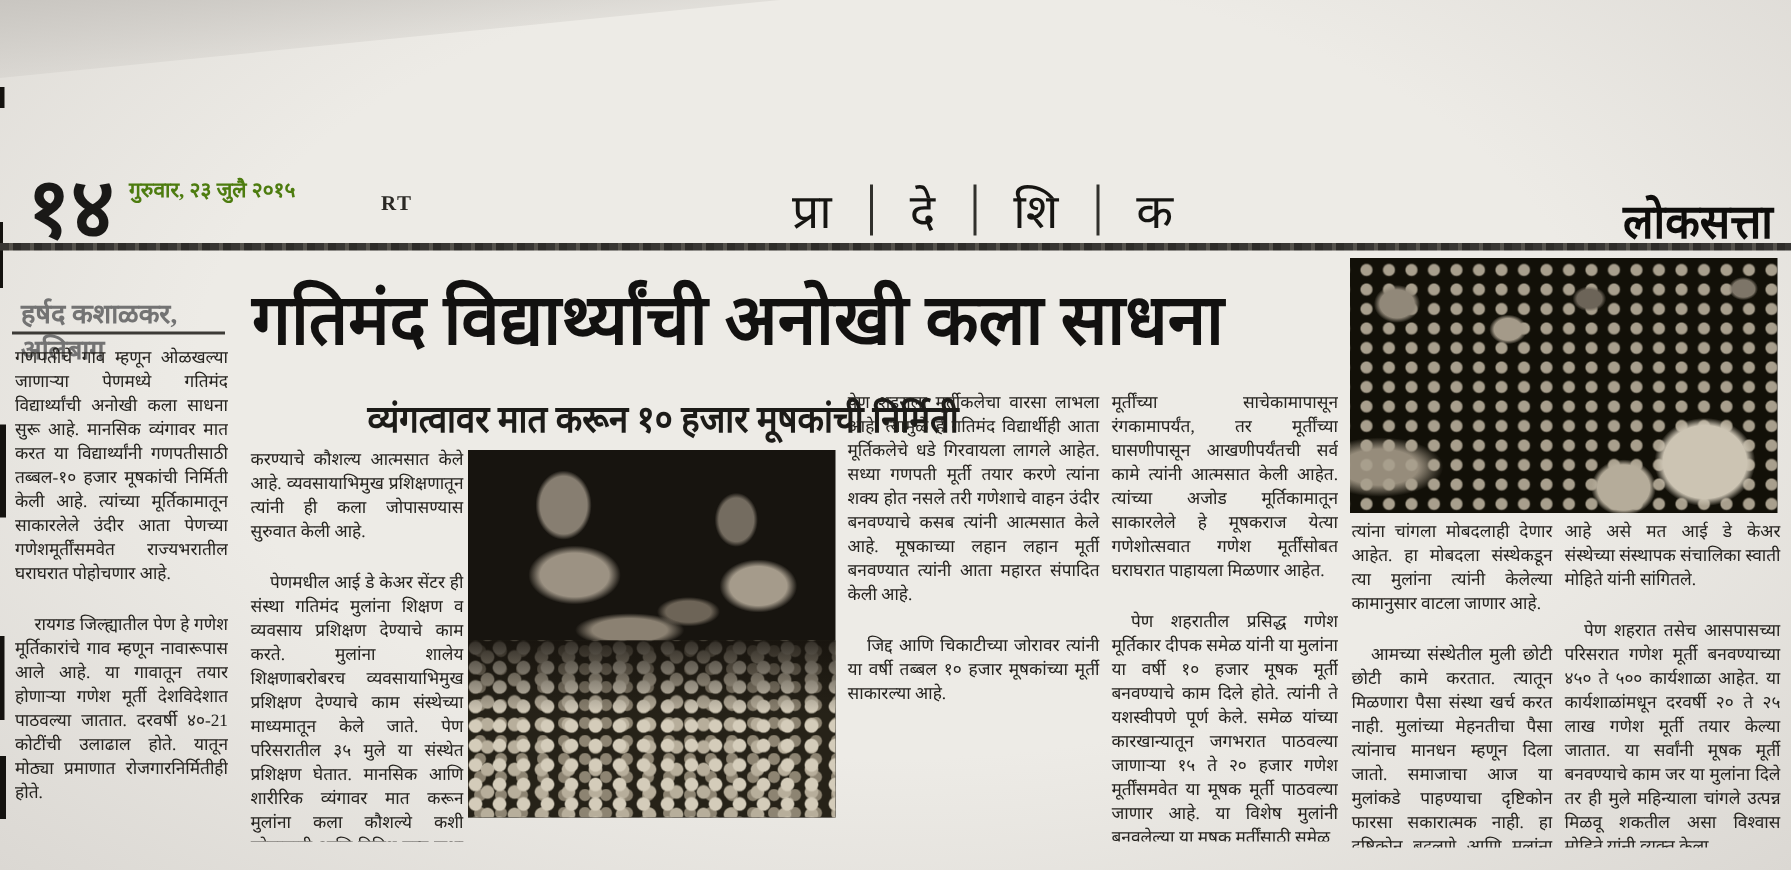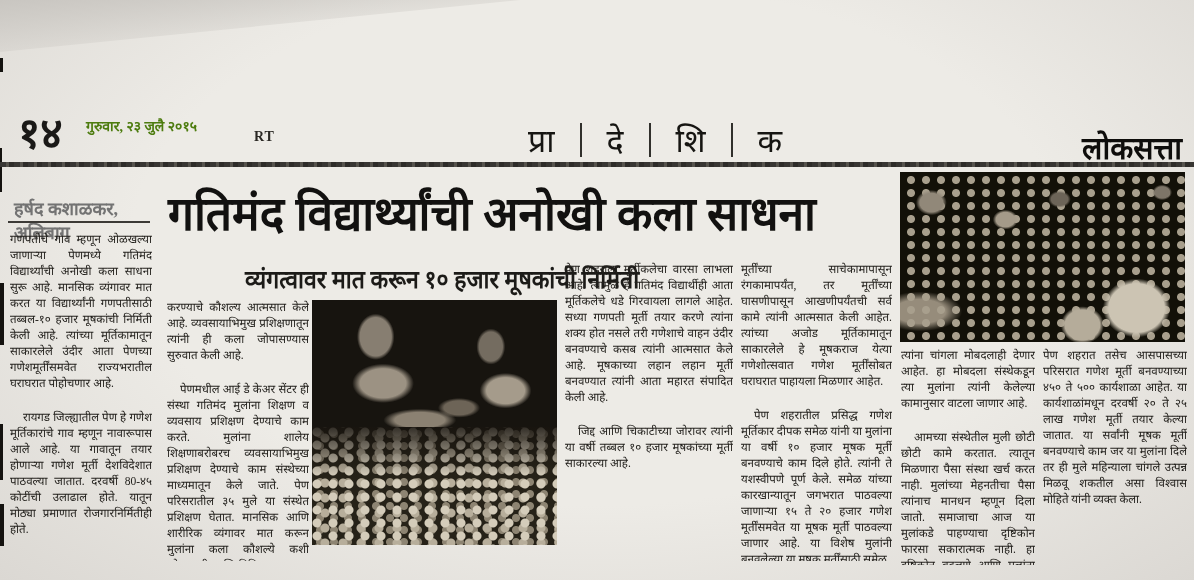--- a/index.html
+++ b/index.html
@@ -9,21 +9,21 @@
     background:radial-gradient(ellipse at 50% 42%, #edebe6 55%, #dbd8d3 100%);
     color:#26241f;
   }
   .abs{position:absolute;}
   
   .corner-shade{top:0;left:0;width:520px;height:52px;
     background:linear-gradient(to bottom right,#c9c6c1 0%,rgba(233,231,226,0) 75%);
     clip-path:polygon(0 0,100% 0,0 100%);}
   .scan-mark{left:0;background:#14120f;}
   
-  .page-number{left:18px;top:112px;font-size:43px;font-weight:bold;color:#1a1917;line-height:1;}
+  .page-number{left:18px;top:112px;font-size:56px;font-weight:bold;color:#1a1917;line-height:1;}
   .page-date{left:86px;top:116px;font-size:14px;font-weight:bold;color:#4d7c0f;}
   .edition-code{left:254px;top:129px;font-size:14px;font-weight:bold;
     font-family:Liberation Serif, serif;color:#2a2824;letter-spacing:1px;}
   .section-title{left:528px;top:118px;display:flex;align-items:center;gap:25px;
     font-size:32px;color:#161512;}
   .section-title .sep{width:2px;height:34px;background:#31302c;}
   .masthead{right:12px;top:126px;font-size:30px;font-weight:900;color:#0e0d0b;
     letter-spacing:0px;transform:scaleY(1.05);}
   .header-rule{left:0;top:162px;width:1194px;height:5px;
     background:repeating-linear-gradient(90deg,#383633 0 6px,#55524c 6px 9px,#2e2c29 9px 14px);}
@@ -108,34 +108,35 @@
 <div class="abs subheadline">व्यंगत्वावर मात करून १० हजार मूषकांची निर्मिती</div>
 
 <div class="abs photo photo-main">
   <div class="mice-field"></div>
   <div class="mice-fade"></div>
 </div>
 <div class="abs photo photo-top-right"></div>
 
 <div class="abs col col-1">
   <p>गणपतीचे गाव म्हणून ओळखल्या जाणाऱ्या पेणमध्ये गतिमंद विद्यार्थ्यांची अनोखी कला साधना सुरू आहे. मानसिक व्यंगावर मात करत या विद्यार्थ्यांनी गणपतीसाठी तब्बल-१० हजार मूषकांची निर्मिती केली आहे. त्यांच्या मूर्तिकामातून साकारलेले उंदीर आता पेणच्या गणेशमूर्तींसमवेत राज्यभरातील घराघरात पोहोचणार आहे.</p>
-  <p>रायगड जिल्ह्यातील पेण हे गणेश मूर्तिकारांचे गाव म्हणून नावारूपास आले आहे. या गावातून तयार होणाऱ्या गणेश मूर्ती देशविदेशात पाठवल्या जातात. दरवर्षी 80-४५ कोटींची उलाढाल होते. यातून मोठ्या प्रमाणात रोजगारनिर्मितीही होते.</p>
+  <p>रायगड जिल्ह्यातील पेण हे गणेश मूर्तिकारांचे गाव म्हणून नावारूपास आले आहे. या गावातून तयार होणाऱ्या गणेश मूर्ती देशविदेशात पाठवल्या जातात. दरवर्षी ४०-21 कोटींची उलाढाल होते. यातून मोठ्या प्रमाणात रोजगारनिर्मितीही होते.</p>
   <p>आता गतिमंद मुलेही याला अपवाद राहिलेले नाही. आपल्या व्यंगत्वावर मात करत त्यांनी मूर्तिकला</p>
 </div>
 <div class="abs col col-2">
   <p>करण्याचे कौशल्य आत्मसात केले आहे. व्यवसायाभिमुख प्रशिक्षणातून त्यांनी ही कला जोपासण्यास सुरुवात केली आहे.</p>
   <p>पेणमधील आई डे केअर सेंटर ही संस्था गतिमंद मुलांना शिक्षण व व्यवसाय प्रशिक्षण देण्याचे काम करते. मुलांना शालेय शिक्षणाबरोबरच व्यवसायाभिमुख प्रशिक्षण देण्याचे काम संस्थेच्या माध्यमातून केले जाते. पेण परिसरातील ३५ मुले या संस्थेत प्रशिक्षण घेतात. मानसिक आणि शारीरिक व्यंगावर मात करून मुलांना कला कौशल्ये कशी जोपासावी आणि विविध वस्तू कशा बनवाव्यात याचे</p>
 </div>
 <div class="abs col col-3">
   <p>पेण शहराला मूर्तीकलेचा वारसा लाभला आहे. त्यामुळे हे गतिमंद विद्यार्थीही आता मूर्तिकलेचे धडे गिरवायला लागले आहेत. सध्या गणपती मूर्ती तयार करणे त्यांना शक्य होत नसले तरी गणेशाचे वाहन उंदीर बनवण्याचे कसब त्यांनी आत्मसात केले आहे. मूषकाच्या लहान लहान मूर्ती बनवण्यात त्यांनी आता महारत संपादित केली आहे.</p>
   <p>जिद्द आणि चिकाटीच्या जोरावर त्यांनी या वर्षी तब्बल १० हजार मूषकांच्या मूर्ती साकारल्या आहे.</p>
 </div>
 <div class="abs col col-4">
   <p>मूर्तींच्या साचेकामापासून रंगकामापर्यंत, तर मूर्तींच्या घासणीपासून आखणीपर्यंतची सर्व कामे त्यांनी आत्मसात केली आहेत. त्यांच्या अजोड मूर्तिकामातून साकारलेले हे मूषकराज येत्या गणेशोत्सवात गणेश मूर्तींसोबत घराघरात पाहायला मिळणार आहेत.</p>
   <p>पेण शहरातील प्रसिद्ध गणेश मूर्तिकार दीपक समेळ यांनी या मुलांना या वर्षी १० हजार मूषक मूर्ती बनवण्याचे काम दिले होते. त्यांनी ते यशस्वीपणे पूर्ण केले. समेळ यांच्या कारखान्यातून जगभरात पाठवल्या जाणाऱ्या १५ ते २० हजार गणेश मूर्तींसमवेत या मूषक मूर्ती पाठवल्या जाणार आहे. या विशेष मुलांनी बनवलेल्या या मूषक मूर्तींसाठी समेळ</p>
 </div>
 <div class="abs col col-5">
   <p>त्यांना चांगला मोबदलाही देणार आहेत. हा मोबदला संस्थेकडून त्या मुलांना त्यांनी केलेल्या कामानुसार वाटला जाणार आहे.</p>
   <p>आमच्या संस्थेतील मुली छोटी छोटी कामे करतात. त्यातून मिळणारा पैसा संस्था खर्च करत नाही. मुलांच्या मेहनतीचा पैसा त्यांनाच मानधन म्हणून दिला जातो. समाजाचा आज या मुलांकडे पाहण्याचा दृष्टिकोन फारसा सकारात्मक नाही. हा दृष्टिकोन बदलणे आणि मुलांना स्वतःच्या पायावर उभे करणे हा या प्रशिक्षणामागचा मूळ उद्देश</p>
 </div>
 <div class="abs col col-6">
+  <p>आहे असे मत आई डे केअर संस्थेच्या संस्थापक संचालिका स्वाती मोहिते यांनी सांगितले.</p>
   <p>पेण शहरात तसेच आसपासच्या परिसरात गणेश मूर्ती बनवण्याच्या ४५० ते ५०० कार्यशाळा आहेत. या कार्यशाळांमधून दरवर्षी २० ते २५ लाख गणेश मूर्ती तयार केल्या जातात. या सर्वांनी मूषक मूर्ती बनवण्याचे काम जर या मुलांना दिले तर ही मुले महिन्याला चांगले उत्पन्न मिळवू शकतील असा विश्वास मोहिते यांनी व्यक्त केला.</p>
 </div>
 
 </body></html>

